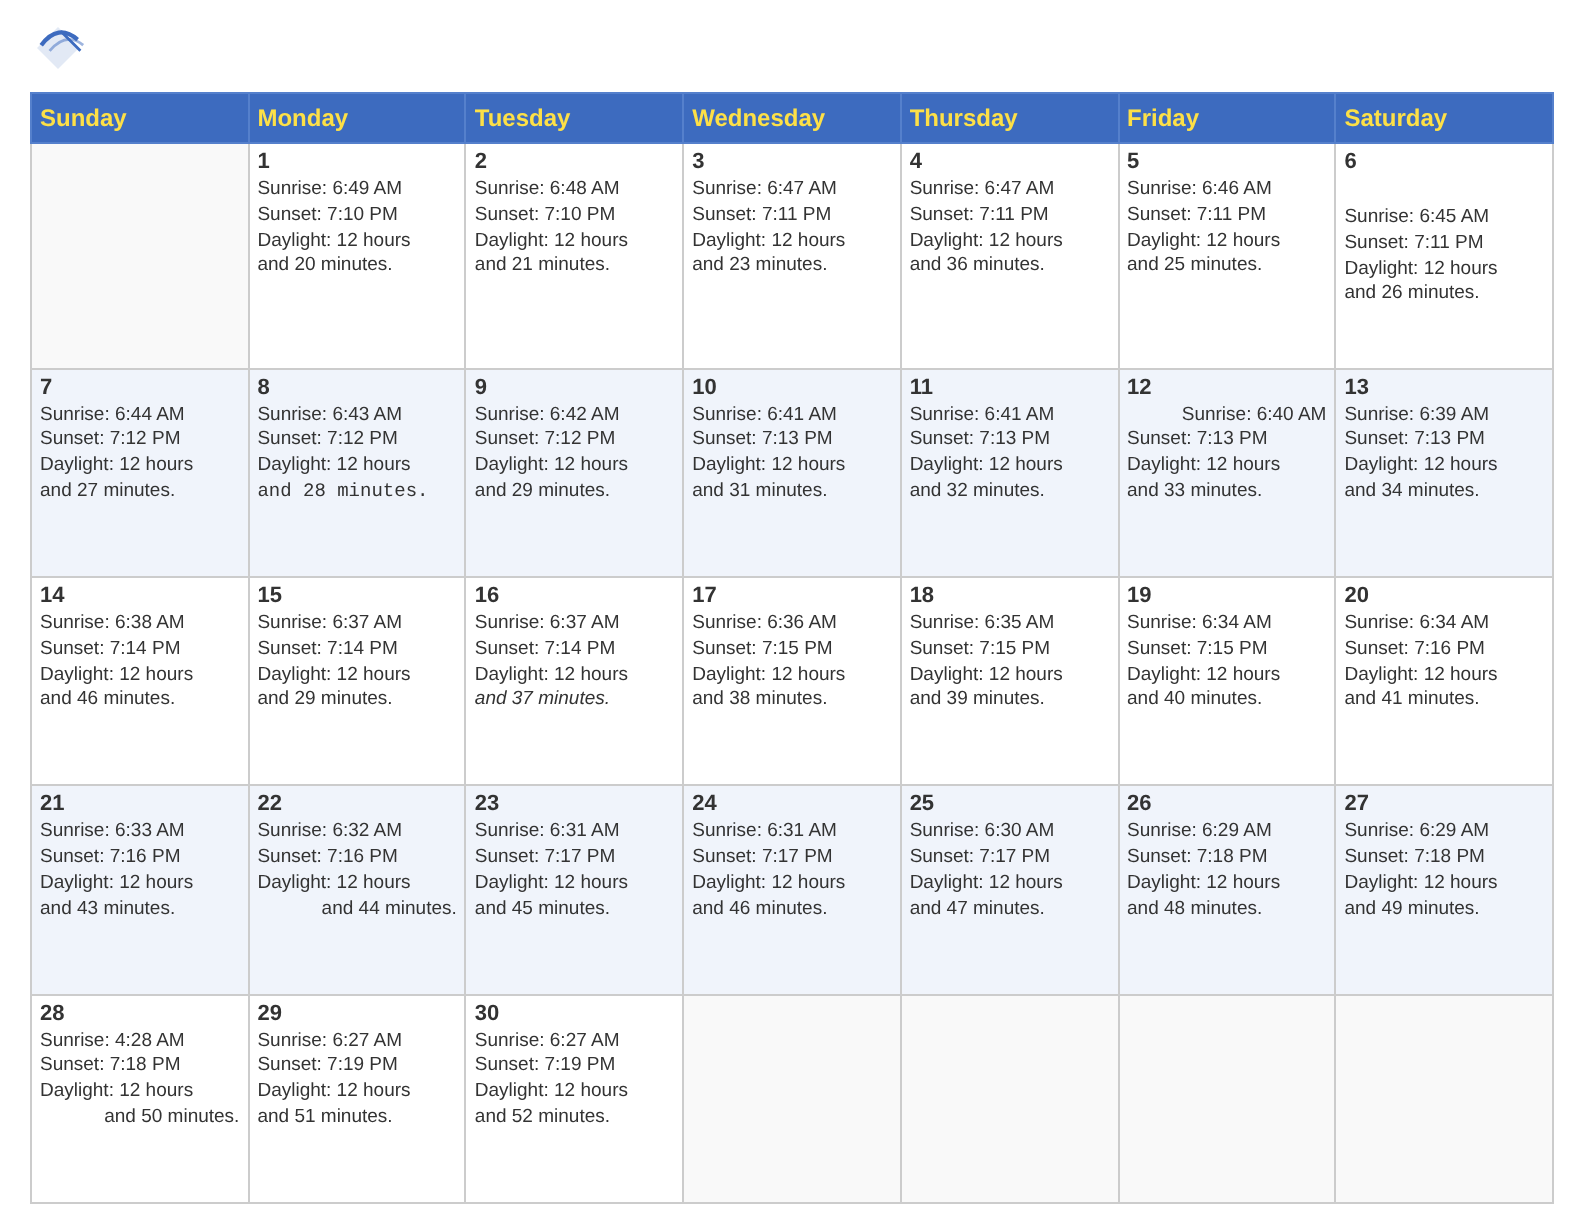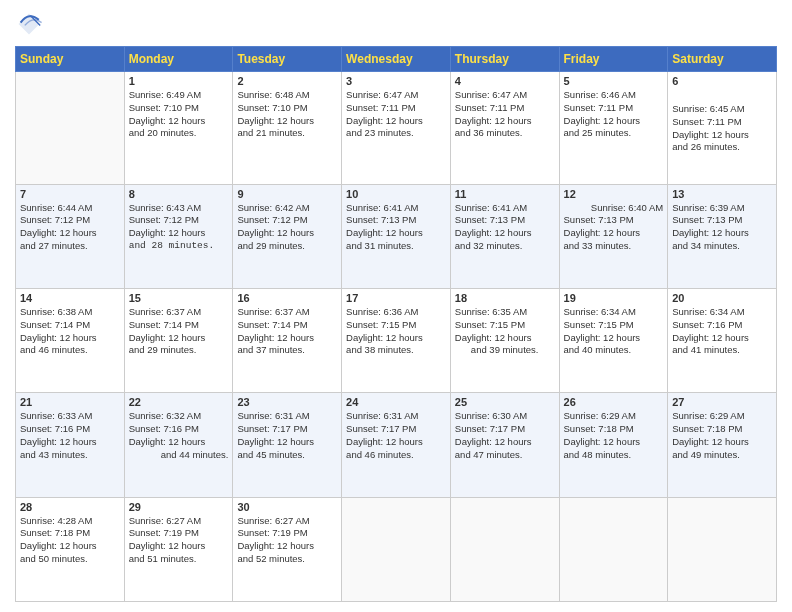--- a/index.html
+++ b/index.html
@@ -236,35 +236,35 @@
             <span style="display: block; line-height: 1.35;">Sunrise: 6:37 AM</span>
             <span style="display: block; line-height: 1.35;">Sunset: 7:14 PM</span>
             <span style="display: block; line-height: 1.35;">Daylight: 12 hours</span>
             <span style="display: block; line-height: 1.35;">and 29 minutes.</span>
           </td>
           <td>
             <span class="day-num">16</span>
             <span style="display: block; line-height: 1.35;">Sunrise: 6:37 AM</span>
             <span style="display: block; line-height: 1.35;">Sunset: 7:14 PM</span>
             <span style="display: block; line-height: 1.35;">Daylight: 12 hours</span>
-            <span style="display: block; line-height: 1.35;">and 37 minutes.</span>
+            <span style="display: block; line-height: 1.35; font-style: italic;">and 37 minutes.</span>
           </td>
           <td>
             <span class="day-num">17</span>
             <span style="display: block; line-height: 1.35;">Sunrise: 6:36 AM</span>
             <span style="display: block; line-height: 1.35;">Sunset: 7:15 PM</span>
             <span style="display: block; line-height: 1.35;">Daylight: 12 hours</span>
             <span style="display: block; line-height: 1.35;">and 38 minutes.</span>
           </td>
           <td>
             <span class="day-num">18</span>
             <span style="display: block; line-height: 1.35;">Sunrise: 6:35 AM</span>
             <span style="display: block; line-height: 1.35;">Sunset: 7:15 PM</span>
             <span style="display: block; line-height: 1.35;">Daylight: 12 hours</span>
-            <span style="display: block; line-height: 1.35; text-align: center;">and 39 minutes.</span>
+            <span style="display: block; line-height: 1.35;">and 39 minutes.</span>
           </td>
           <td>
             <span class="day-num">19</span>
             <span style="display: block; line-height: 1.35;">Sunrise: 6:34 AM</span>
             <span style="display: block; line-height: 1.35;">Sunset: 7:15 PM</span>
             <span style="display: block; line-height: 1.35;">Daylight: 12 hours</span>
             <span style="display: block; line-height: 1.35;">and 40 minutes.</span>
           </td>
           <td>
             <span class="day-num">20</span>
@@ -324,21 +324,21 @@
             <span style="display: block; line-height: 1.35;">Daylight: 12 hours</span>
             <span style="display: block; line-height: 1.35;">and 49 minutes.</span>
           </td>
         </tr>
         <tr>
           <td>
             <span class="day-num">28</span>
             <span style="display: block; line-height: 1.35;">Sunrise: 4:28 AM</span>
             <span style="display: block; line-height: 1.35;">Sunset: 7:18 PM</span>
             <span style="display: block; line-height: 1.35;">Daylight: 12 hours</span>
-            <span style="display: block; line-height: 1.35;">and 50 minutes.</span>
+            <span style="display: block; line-height: 1.35; text-align: right;">and 50 minutes.</span>
           </td>
           <td>
             <span class="day-num">29</span>
             <span style="display: block; line-height: 1.35;">Sunrise: 6:27 AM</span>
             <span style="display: block; line-height: 1.35;">Sunset: 7:19 PM</span>
             <span style="display: block; line-height: 1.35;">Daylight: 12 hours</span>
             <span style="display: block; line-height: 1.35;">and 51 minutes.</span>
           </td>
           <td>
             <span class="day-num">30</span>

